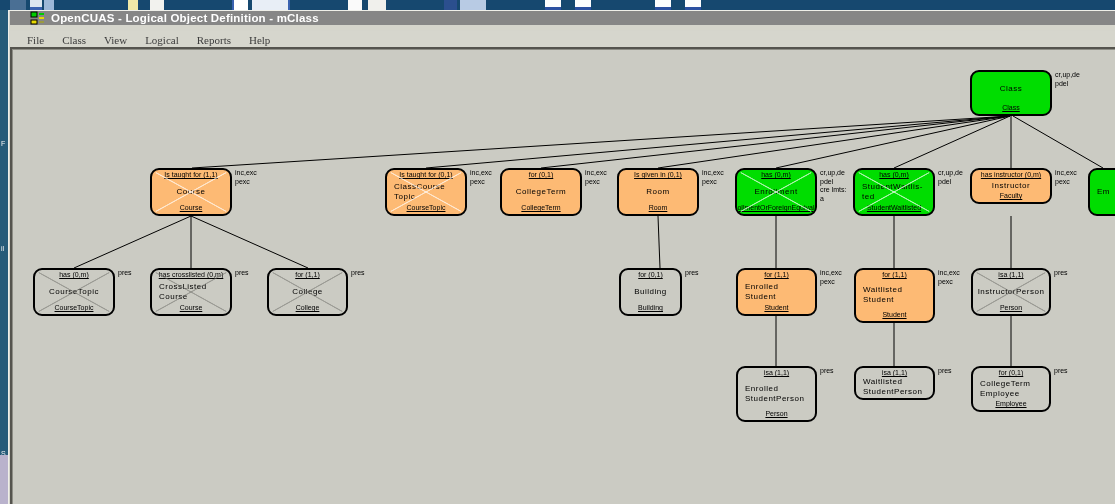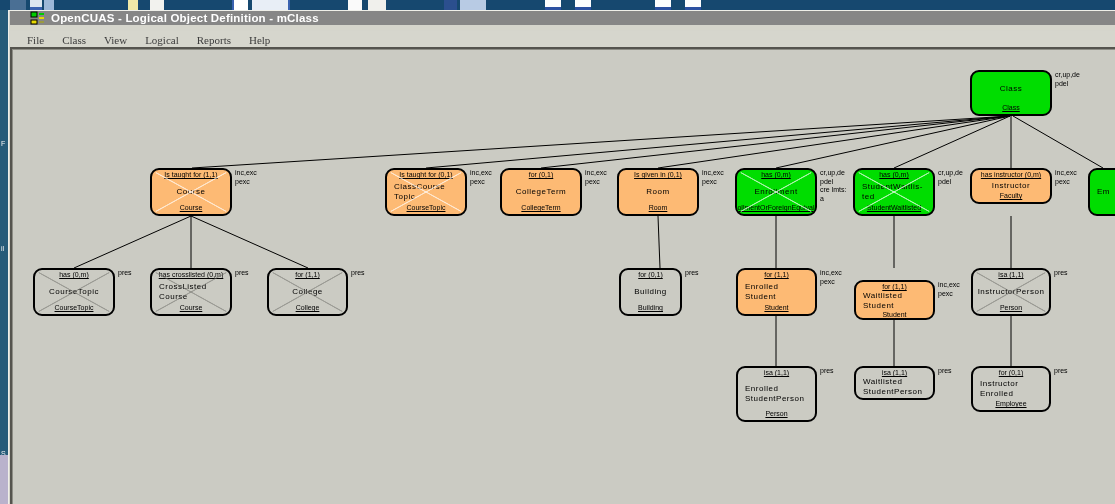--- a/index.html
+++ b/index.html
@@ -258,21 +258,21 @@
 <div class="node yellow wrapleft" style="left:736px;top:268px;width:81px;height:48px">
   <div class="nbox">
       <span class="ntop">for (1,1)</span>
       <span class="nmain">Enrolled Student</span>
       <span class="nbot">Student</span>
     </div>
   <span class="nside">inc,exc
 pexc</span>
 </div>
 
-<div class="node yellow wrapleft" style="left:854px;top:280px;width:81px;height:40px">
+<div class="node yellow wrapleft" style="left:854px;top:268px;width:81px;height:55px">
   <div class="nbox">
       <span class="ntop">for (1,1)</span>
       <span class="nmain">Waitlisted Student</span>
       <span class="nbot">Student</span>
     </div>
   <span class="nside">inc,exc
 pexc</span>
 </div>
 
 <div class="node plain xg" style="left:971px;top:268px;width:80px;height:48px">
@@ -298,17 +298,17 @@
       <span class="ntop">isa (1,1)</span>
       <span class="nmain">Waitlisted StudentPerson</span>
       <span class="nbot">Person</span>
     </div>
   <span class="nside">pres</span>
 </div>
 
 <div class="node plain wrapleft" style="left:971px;top:366px;width:80px;height:46px">
   <div class="nbox">
       <span class="ntop">for (0,1)</span>
-      <span class="nmain">Instructor Enrolled</span>
+      <span class="nmain">CollegeTerm Employee</span>
       <span class="nbot">Employee</span>
     </div>
   <span class="nside">pres</span>
 </div>
 
 </body></html>

